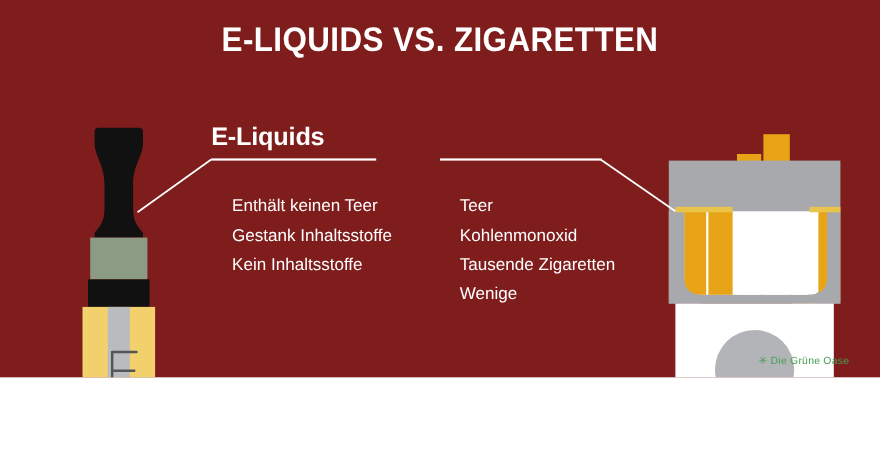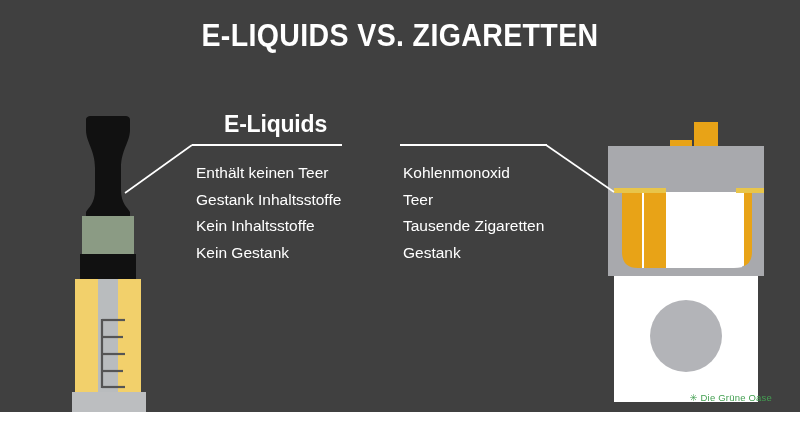--- a/index.html
+++ b/index.html
@@ -9,22 +9,22 @@
   body {
     width: 800px;
     height: 432px;
     overflow: hidden;
     font-family: "Liberation Sans", sans-serif;
     background: #ffffff;
   }
   #infographic {
     position: relative;
     width: 800px;
-    height: 412px;
-    background: #404040;
+    height: 343px;
+    background: #7f1d1d;
     overflow: hidden;
   }
 
   
   .title {
     position: absolute;
     left: 0;
     top: 18px;
     width: 800px;
     text-align: center;
@@ -39,21 +39,20 @@
   }
 
   
   .col-heading {
     position: absolute;
     color: #ffffff;
     font-size: 23px;
     font-weight: bold;
     letter-spacing: -0.2px;
     white-space: nowrap;
-    margin-left: 32px;
   }
   #heading-eliquids { left: 192px; top: 111px; }
   #heading-zigaretten { left: 400px; top: 111px; }
 
   .heading-rule {
     position: absolute;
     height: 2px;
     background: #ffffff;
   }
   #rule-eliquids { left: 192px; top: 144px; width: 150px; }
@@ -65,21 +64,21 @@
     left: 0;
     top: 0;
     width: 800px;
     height: 432px;
     pointer-events: none;
   }
 
   
   .bullet-list {
     position: absolute;
-    margin: 1px;
+    margin: 16px;
     padding: 0;
     list-style: none;
     color: #ffffff;
     font-size: 15.5px;
     line-height: 26.5px;
     white-space: nowrap;
   }
   #list-eliquids { left: 195px; top: 159px; }
   #list-zigaretten { left: 402px; top: 159px; }
 
@@ -187,26 +186,25 @@
     <line x1="192" y1="145" x2="125" y2="193" stroke="#ffffff" stroke-width="1.6"></line>
     <line x1="546" y1="145" x2="614" y2="192" stroke="#ffffff" stroke-width="1.6"></line>
   </svg>
 
   <div class="col-heading" id="heading-eliquids">E-Liquids</div>
   <div class="heading-rule" id="rule-eliquids"></div>
   <ul class="bullet-list" id="list-eliquids">
     <li>Enthält keinen Teer</li>
     <li>Gestank Inhaltsstoffe</li>
     <li>Kein Inhaltsstoffe</li>
-    <li>Kein Gestank</li>
   </ul>
 
   <div class="heading-rule" id="rule-zigaretten"></div>
   <ul class="bullet-list" id="list-zigaretten">
+    <li>Teer</li>
     <li>Kohlenmonoxid</li>
-    <li>Teer</li>
     <li>Tausende Zigaretten</li>
-    <li>Gestank</li>
+    <li>Wenige</li>
   </ul>
 
   <div class="credit">✳ Die Grüne Oase</div>
 
 </div>
 
 </body></html>

